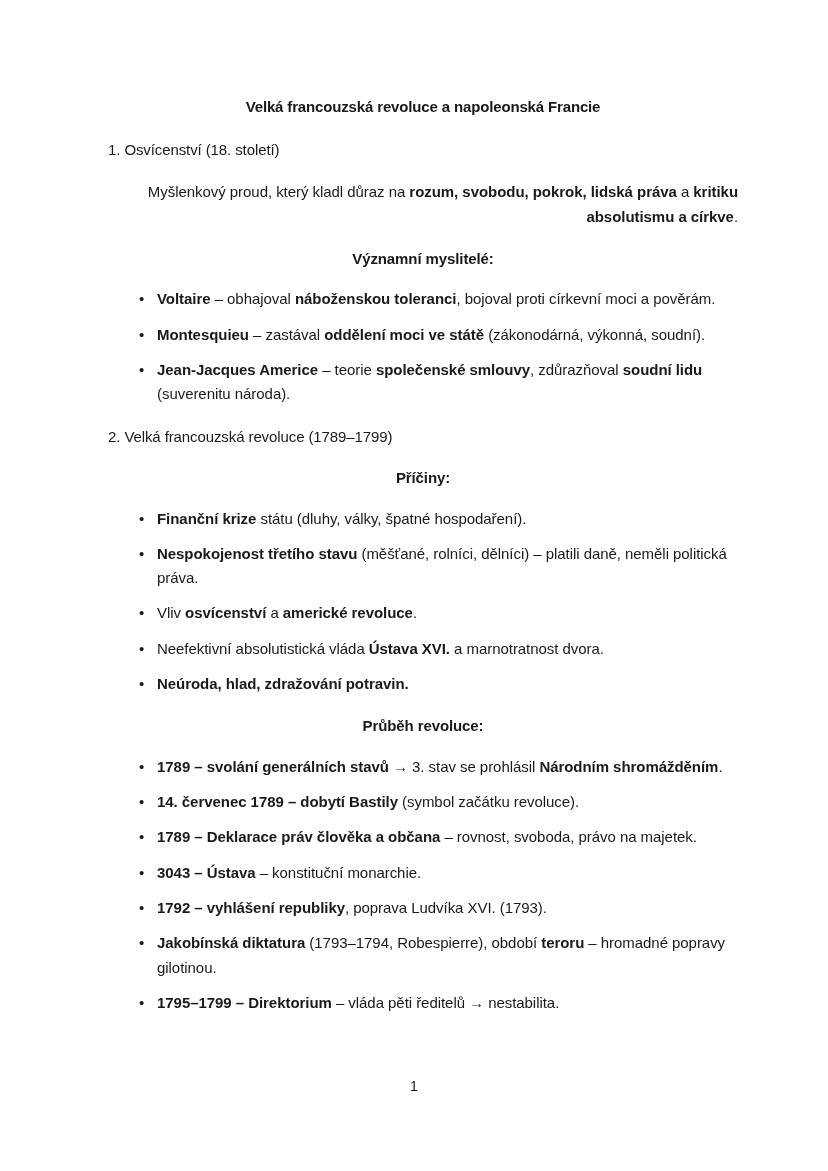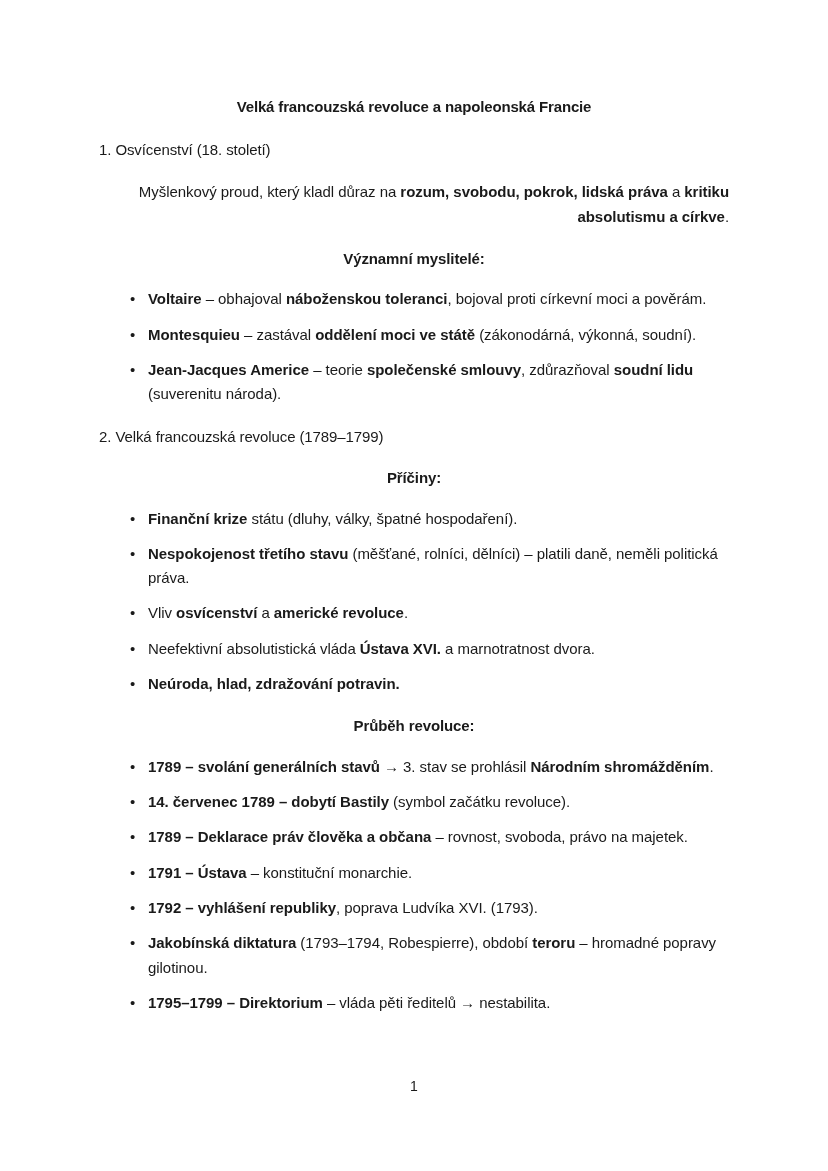--- a/index.html
+++ b/index.html
@@ -14,21 +14,21 @@
   .page {
     position: relative;
     width: 828px;
     height: 1171px;
     background: #ffffff;
     box-sizing: border-box;
     overflow: hidden;
   }
   .content {
     position: absolute;
-    left: 99px;
+    left: 108px;
     top: 96px;
     width: 630px;
   }
   .doc-title {
     text-align: center;
     font-size: 15px;
     font-weight: bold;
     line-height: 1.45;
     margin: 0 0 21px 0;
     letter-spacing: -0.15px;
@@ -161,21 +161,21 @@
       <li>
         <span class="bullet-dot">•</span>
         <span><b>14. červenec 1789 – dobytí Bastily</b> (symbol začátku revoluce).</span>
       </li>
       <li>
         <span class="bullet-dot">•</span>
         <span><b>1789 – Deklarace práv člověka a občana</b> – rovnost, svoboda, právo na majetek.</span>
       </li>
       <li>
         <span class="bullet-dot">•</span>
-        <span><b>1791 – Ústava</b> – konstituční monarchie.</span>
+        <span><b>3043 – Ústava</b> – konstituční monarchie.</span>
       </li>
       <li>
         <span class="bullet-dot">•</span>
         <span><b>1792 – vyhlášení republiky</b>, poprava Ludvíka XVI. (1793).</span>
       </li>
       <li>
         <span class="bullet-dot">•</span>
         <span><b>Jakobínská diktatura</b> (1793–1794, Robespierre), období <b>teroru</b> – hromadné popravy gilotinou.</span>
       </li>
       <li>

